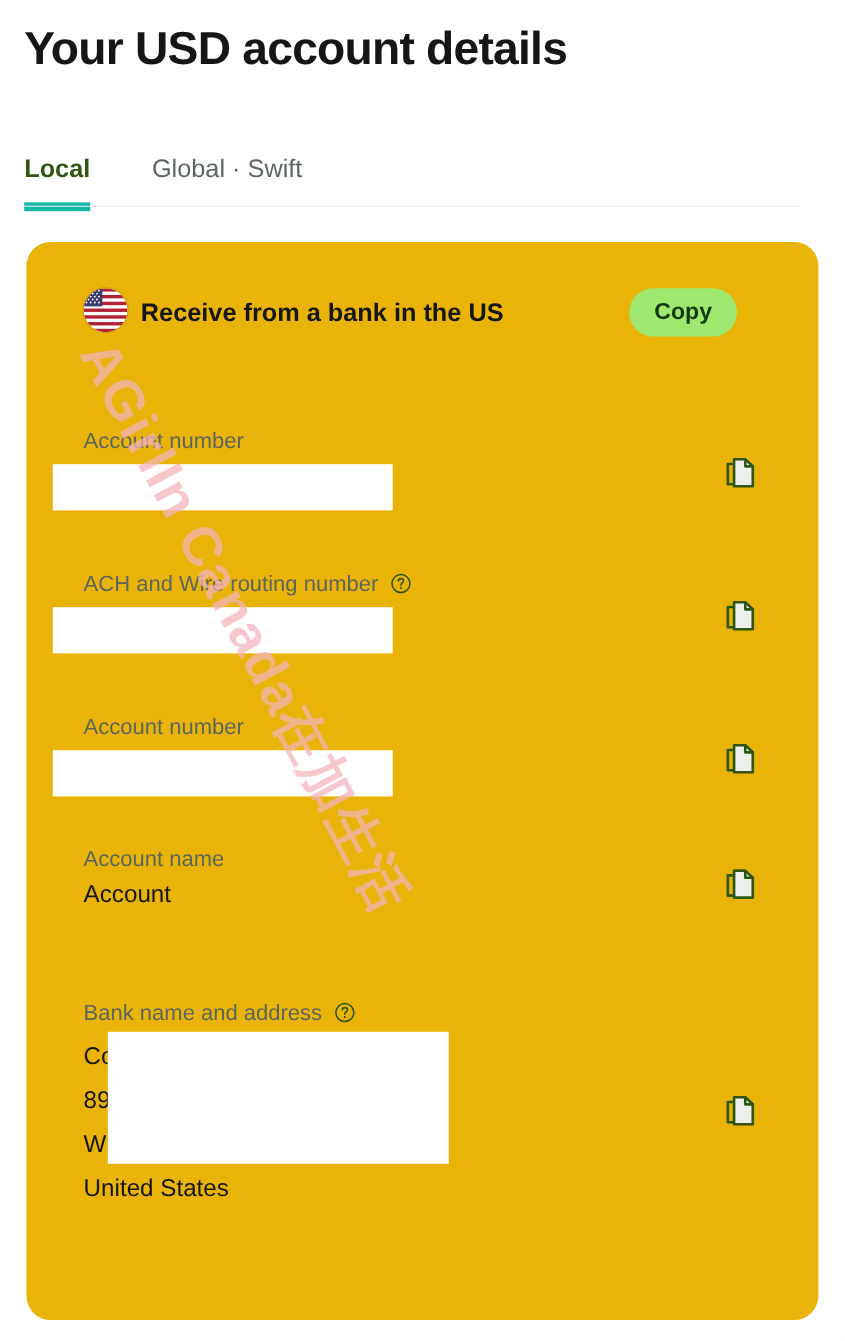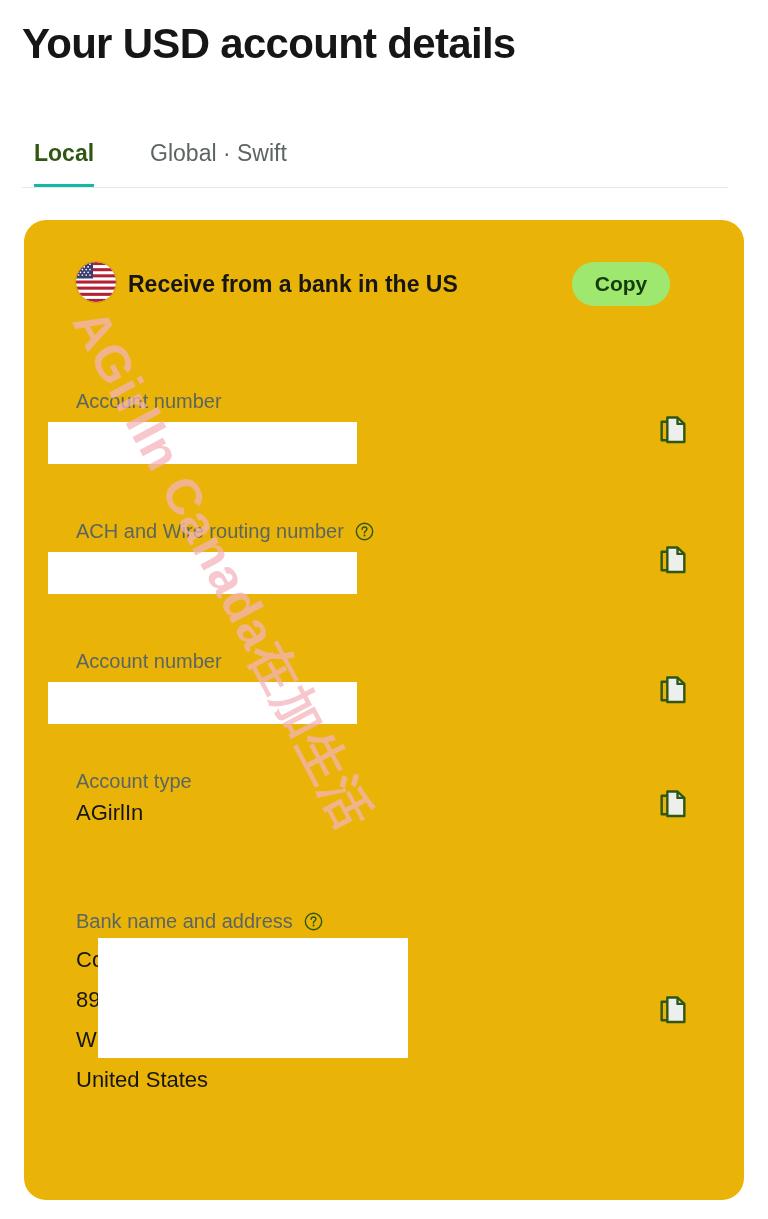--- a/index.html
+++ b/index.html
@@ -57,22 +57,21 @@
     margin-right: 56px;
     white-space: nowrap;
     background: none;
     border: none;
     font-family: inherit;
     cursor: pointer;
   }
   .tab.active {
     color: #2f5711;
     font-weight: bold;
-    border-bottom: 4px solid #14b8a6;
-    margin-left: 12px;
+    border-bottom: 8px solid #14b8a6;
   }
   .tab.inactive {
     color: #5c6661;
     font-weight: normal;
     text-align: right;
   }
   .tab-baseline {
     position: absolute;
     left: 0;
     top: 53px;
@@ -313,22 +312,22 @@
       <button class="copy-icon-btn" style="left:632px; top:26px;">
         <svg viewBox="0 0 24 24" fill="none" xmlns="http://www.w3.org/2000/svg">
           <path d="M4 5.5h8.5v13H4z" stroke="#2f5711" stroke-width="1.7" stroke-linejoin="round" fill="none"></path>
           <path d="M8 2.5h7.2L20 7v12.8H8z" fill="#edefed" stroke="#2f5711" stroke-width="1.7" stroke-linejoin="round"></path>
           <path d="M15.2 2.5V7H20" stroke="#2f5711" stroke-width="1.7" stroke-linejoin="round" fill="none"></path>
         </svg>
       </button>
     </div>
 
     <div class="field" style="top:548px;">
-      <div class="field-label">Account type</div>
-      <div class="field-value" style="top:30px;">AGirlIn</div>
+      <div class="field-label">Account name</div>
+      <div class="field-value" style="top:30px;">Account</div>
       <button class="copy-icon-btn" style="left:632px; top:20px;">
         <svg viewBox="0 0 24 24" fill="none" xmlns="http://www.w3.org/2000/svg">
           <path d="M4 5.5h8.5v13H4z" stroke="#2f5711" stroke-width="1.7" stroke-linejoin="round" fill="none"></path>
           <path d="M8 2.5h7.2L20 7v12.8H8z" fill="#edefed" stroke="#2f5711" stroke-width="1.7" stroke-linejoin="round"></path>
           <path d="M15.2 2.5V7H20" stroke="#2f5711" stroke-width="1.7" stroke-linejoin="round" fill="none"></path>
         </svg>
       </button>
     </div>
 
     <div class="field" style="top:688px;">

